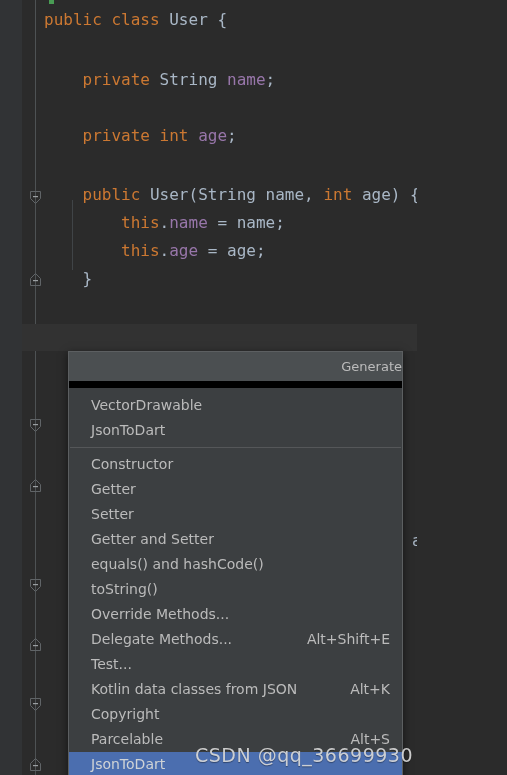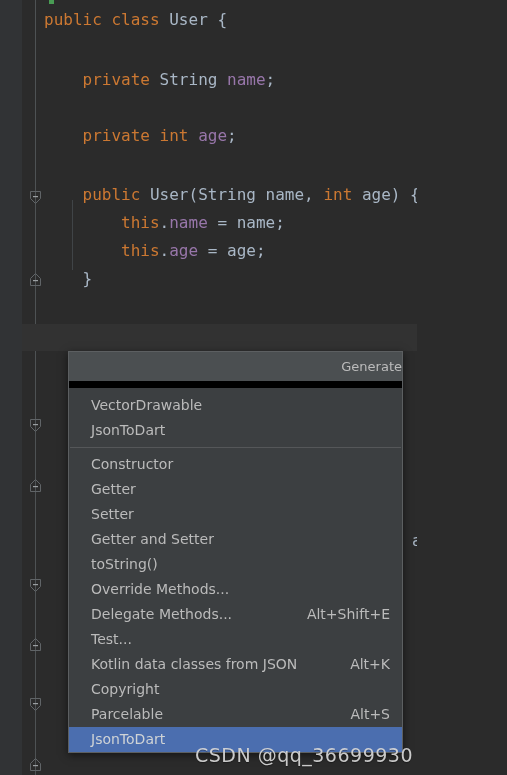--- a/index.html
+++ b/index.html
@@ -255,20 +255,24 @@
         </div>
         <div class="menu-item">
           <span class="label">Setter</span>
           <span class="spacer"></span>
         </div>
         <div class="menu-item">
           <span class="label">Getter and Setter</span>
           <span class="spacer"></span>
         </div>
         <div class="menu-item">
+          <span class="label">equals() and hashCode()</span>
+          <span class="spacer"></span>
+        </div>
+        <div class="menu-item">
           <span class="label">toString()</span>
           <span class="spacer"></span>
         </div>
         <div class="menu-item">
           <span class="label">Override Methods...</span>
           <span class="spacer"></span>
         </div>
         <div class="menu-item">
           <span class="label">Delegate Methods...</span>
           <span class="spacer"></span>

